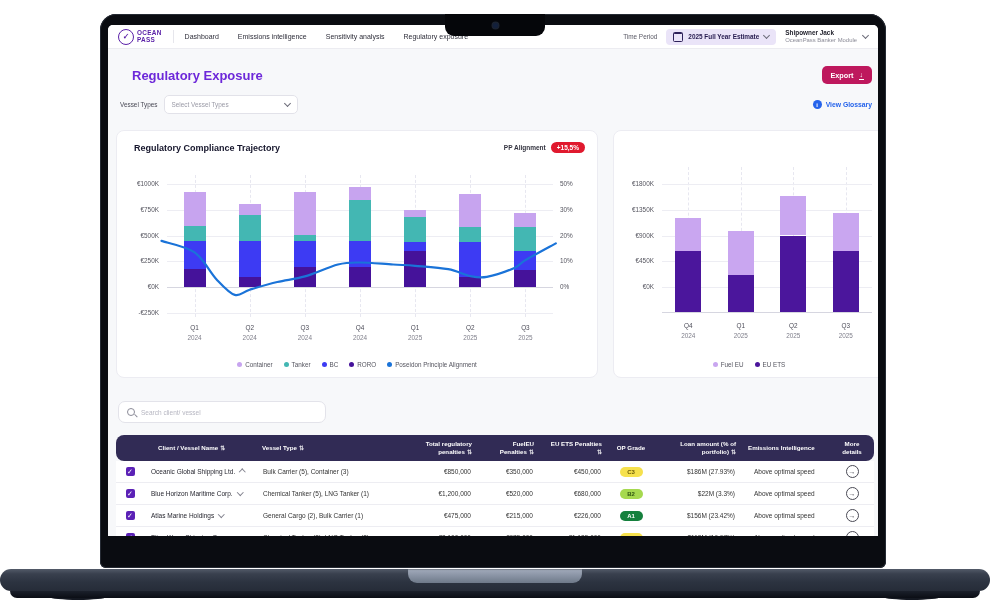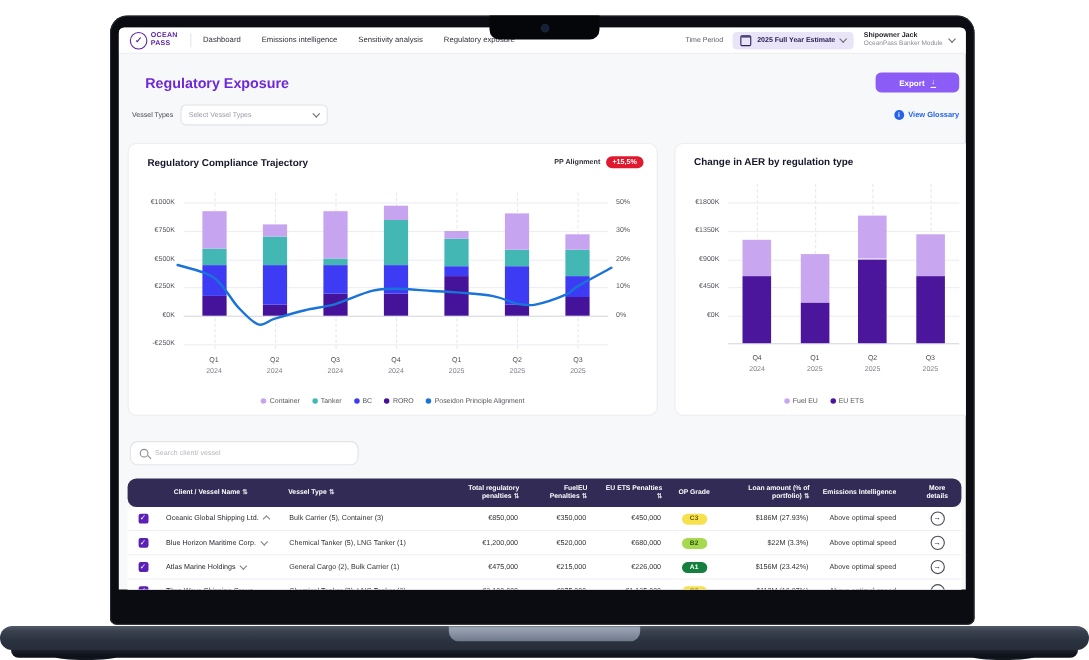--- a/index.html
+++ b/index.html
@@ -42,22 +42,22 @@
   .user{display:flex;align-items:center;gap:6px;cursor:pointer;}
   .user-text{display:flex;flex-direction:column;line-height:1.25;}
   .user-name{font-size:6.4px;font-weight:bold;color:#1d1d28;white-space:nowrap;}
   .user-role{font-size:5.9px;color:#8b8b97;white-space:nowrap;}
   .chev{width:4px;height:4px;border-right:1.2px solid #6b6b78;border-bottom:1.2px solid #6b6b78;
     display:inline-block;transform:rotate(45deg);margin-top:-2px;flex:none;}
 
   
   .title-row{display:flex;justify-content:space-between;align-items:center;margin:17px 6px 0 24px;}
   .title-row h1{margin:0;font-size:13px;font-weight:bold;color:#6d28d9;}
-  .export-btn{display:flex;align-items:center;gap:5px;background:#8b5cf6;color:#fff;border:none;
-    border-radius:5px;height:18px;padding:0 21px;font-family:inherit;font-size:7.3px;font-weight:bold;cursor:pointer;justify-content:space-between;}
+  .export-btn{display:flex;align-items:center;gap:5px;background:#be185d;color:#fff;border:none;
+    border-radius:5px;height:18px;padding:0 8px;font-family:inherit;font-size:7.3px;font-weight:bold;cursor:pointer;justify-content:space-between;}
   .dl-ico{border-bottom:1px solid #fff;line-height:1;font-size:7px;padding:0 1px 1px;}
   .filter-row{display:flex;align-items:center;margin:11px 6px 0 12px;gap:6px;}
   .vt-label{font-size:6.4px;color:#4a4a56;}
   .vt-select{width:118px;height:17px;background:#fff;border:1px solid #e2e2e9;border-radius:5px;
     display:flex;align-items:center;justify-content:space-between;padding:0 7px;font-size:6.4px;color:#9a9aa6;cursor:pointer;}
   .glossary{margin-left:auto;display:flex;align-items:center;gap:4px;font-size:6.8px;font-weight:bold;
     color:#2563eb;cursor:pointer;}
   .info-ico{width:9px;height:9px;border-radius:50%;background:#2563eb;color:#fff;font-size:6px;
     font-weight:bold;display:inline-flex;align-items:center;justify-content:center;}
 
@@ -291,23 +291,20 @@
               <span class="lg-dot" style="background: rgb(69, 18, 154);"></span>
               <span>RORO</span>
             </span>
             <span class="lg-item">
               <span class="lg-dot" style="background: rgb(26, 115, 216);"></span>
               <span>Poseidon Principle Alignment</span>
             </span>
           </div>
       </section>
       <section class="card card-right">
-        <div class="card-head">
-          <h2>Change in AER by regulation type</h2>
-        </div>
         <div class="chart-area">
             <div class="gl-v" style="left: 74.25px; top: 36px; height: 145px;"></div>
             <div class="gl-v" style="left: 126.75px; top: 36px; height: 145px;"></div>
             <div class="gl-v" style="left: 179.25px; top: 36px; height: 145px;"></div>
             <div class="gl-v" style="left: 231.75px; top: 36px; height: 145px;"></div>
             <div class="gl-h" style="left: 48px; width: 210px; top: 53.126px;"></div>
             <div class="ytick" style="width: 40px; top: 49.126px;">€1800K</div>
             <div class="gl-h" style="left: 48px; width: 210px; top: 78.815px;"></div>
             <div class="ytick" style="width: 40px; top: 74.815px;">€1350K</div>
             <div class="gl-h" style="left: 48px; width: 210px; top: 104.504px;"></div>

